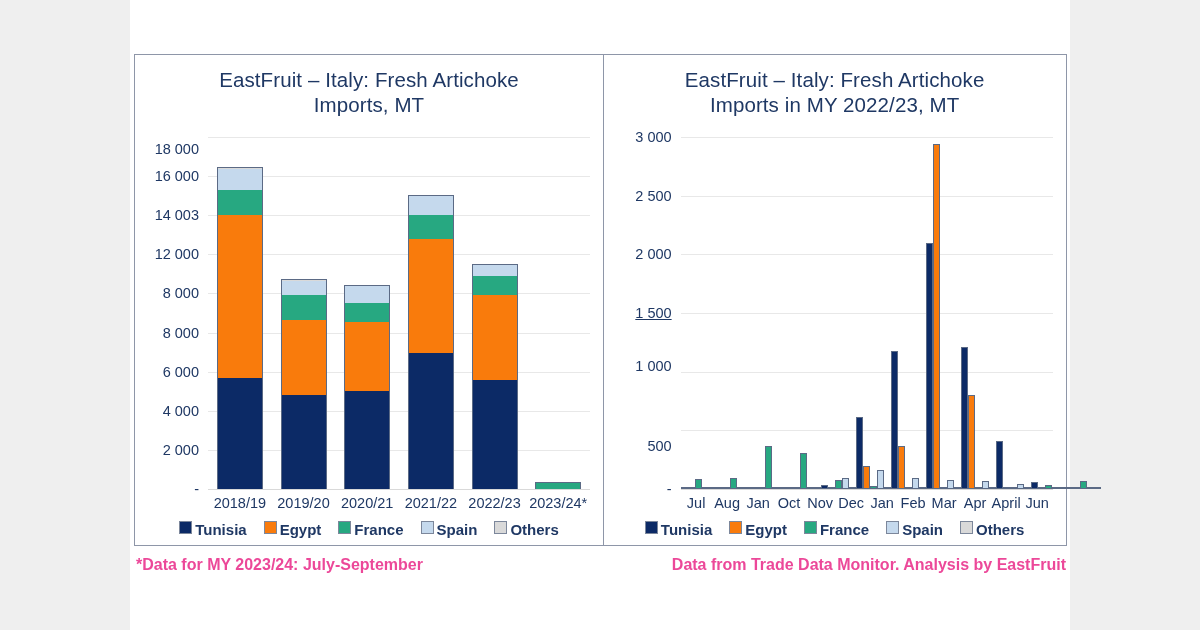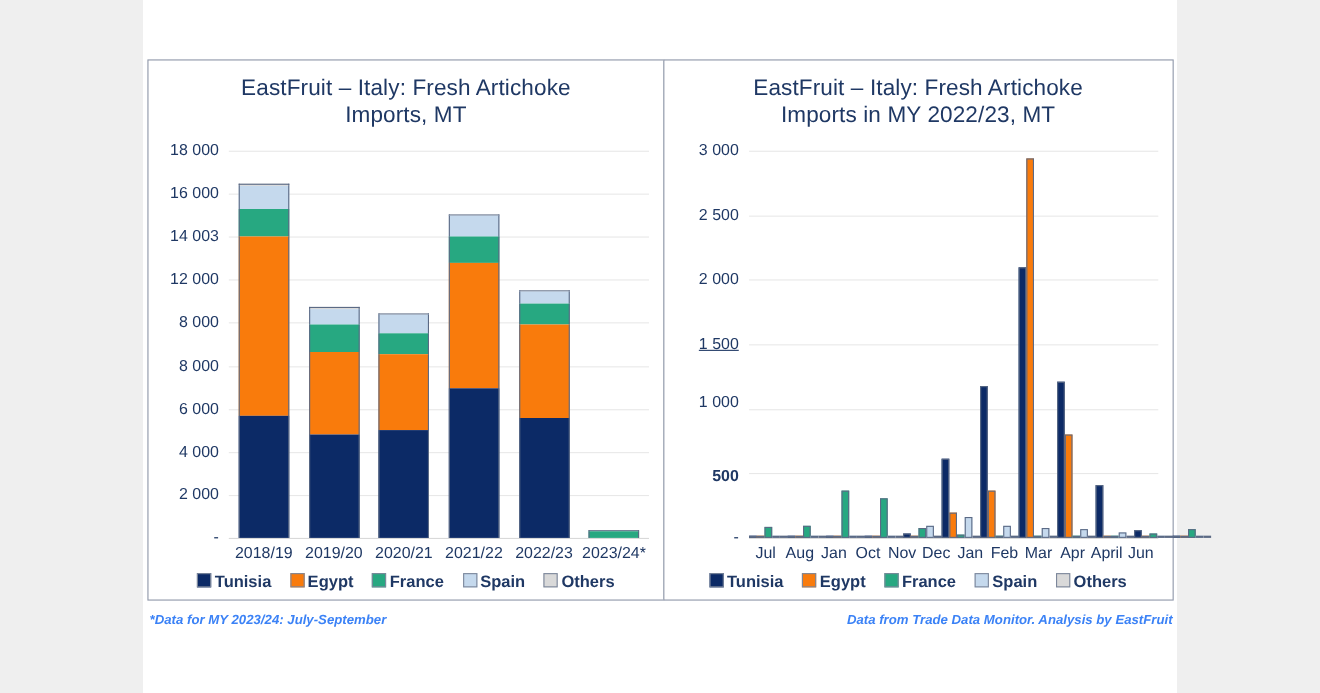--- a/index.html
+++ b/index.html
@@ -132,23 +132,22 @@
   .legend.right-l{top:466px;}
   .legend .item{display:flex;align-items:flex-start;gap:3px;}
   .swatch{
     width:11px;height:11px;display:inline-block;
     border:1px solid #7c879b;
   }
 
   .footer{
     position:absolute;
     top:556px;
-    color:#3b82f6;
-    font-size:12px;
-    font-style:italic;
+    color:#ec4899;
+    font-size:16px;
     font-weight:bold;
     white-space:nowrap;
   }
   .footer.fl{left:6px;}
   .footer.fr{right:4px;}
 </style>
 </head>
 <body>
 
 <div class="page">
@@ -174,21 +173,21 @@
           <div class="ylabel" style="top: 195.556px;">8 000</div>
           <div class="gridline" style="top: 156.444px;"></div>
           <div class="ylabel" style="top: 156.444px;">8 000</div>
           <div class="gridline" style="top: 117.333px;"></div>
           <div class="ylabel" style="top: 117.333px;">12 000</div>
           <div class="gridline" style="top: 78.2222px;"></div>
           <div class="ylabel" style="top: 78.2222px;">14 003</div>
           <div class="gridline" style="top: 39.1111px;"></div>
           <div class="ylabel" style="top: 39.1111px;">16 000</div>
           <div class="gridline" style="top: 0px;"></div>
-          <div class="ylabel" style="top: 0px; text-align: center;">18 000</div>
+          <div class="ylabel" style="top: 12px; text-align: center;">18 000</div>
           <div class="bars">
             <div class="cat">
               <div class="stack">
                 <div class="seg" style="height: 111.467px; background: rgb(12, 42, 102);"></div>
                 <div class="seg" style="height: 162.311px; background: rgb(249, 123, 12);"></div>
                 <div class="seg" style="height: 25.4222px; background: rgb(39, 168, 129);"></div>
                 <div class="seg" style="height: 20.5333px; background: rgb(197, 217, 237);"></div>
                 <div class="seg top-edge" style="height: 2.54222px; background: rgb(217, 217, 217);"></div>
               </div>
             </div>
@@ -273,21 +272,21 @@
     <div class="panel right">
       <div class="chart-title">
         <div>EastFruit – Italy: Fresh Artichoke</div>
         <div>Imports in MY 2022/23, MT</div>
       </div>
 
       <div class="plot right" id="plot-right">
           <div class="gridline base" style="top: 352px;"></div>
           <div class="ylabel" style="top: 352px;">-</div>
           <div class="gridline" style="top: 293.333px;"></div>
-          <div class="ylabel" style="top: 296px; font-weight: bold;">500</div>
+          <div class="ylabel" style="top: 309px;">500</div>
           <div class="gridline" style="top: 234.667px;"></div>
           <div class="ylabel" style="top: 229px;">1 000</div>
           <div class="gridline" style="top: 176px;"></div>
           <div class="ylabel" style="top: 176px; text-decoration: underline;">1 500</div>
           <div class="gridline" style="top: 117.333px;"></div>
           <div class="ylabel" style="top: 117.333px;">2 000</div>
           <div class="gridline" style="top: 58.6667px;"></div>
           <div class="ylabel" style="top: 58.6667px;">2 500</div>
           <div class="gridline" style="top: 0px;"></div>
           <div class="ylabel" style="top: 0px;">3 000</div>

